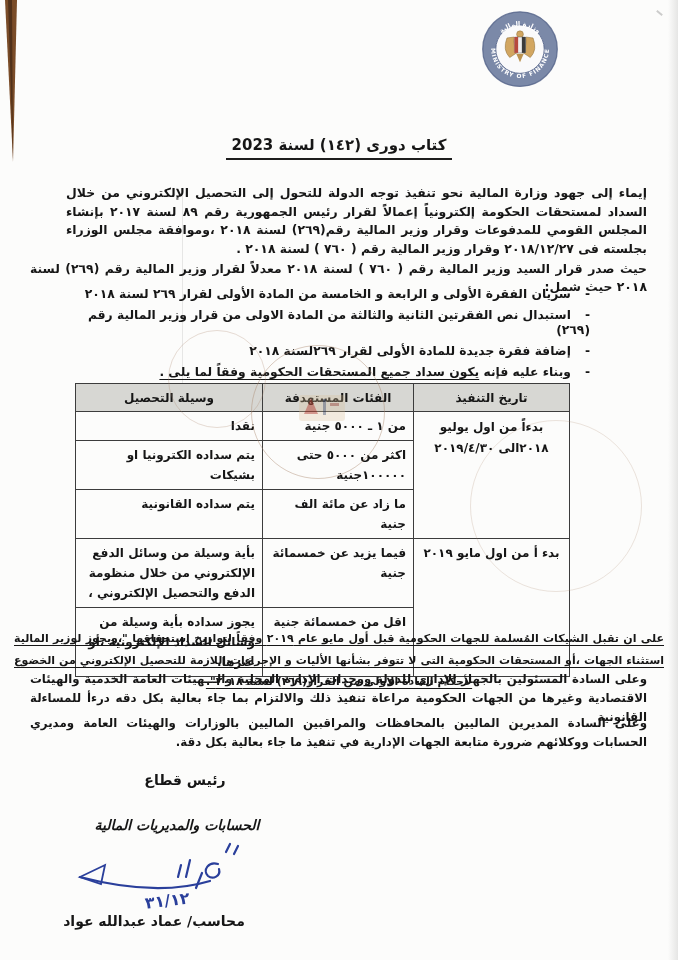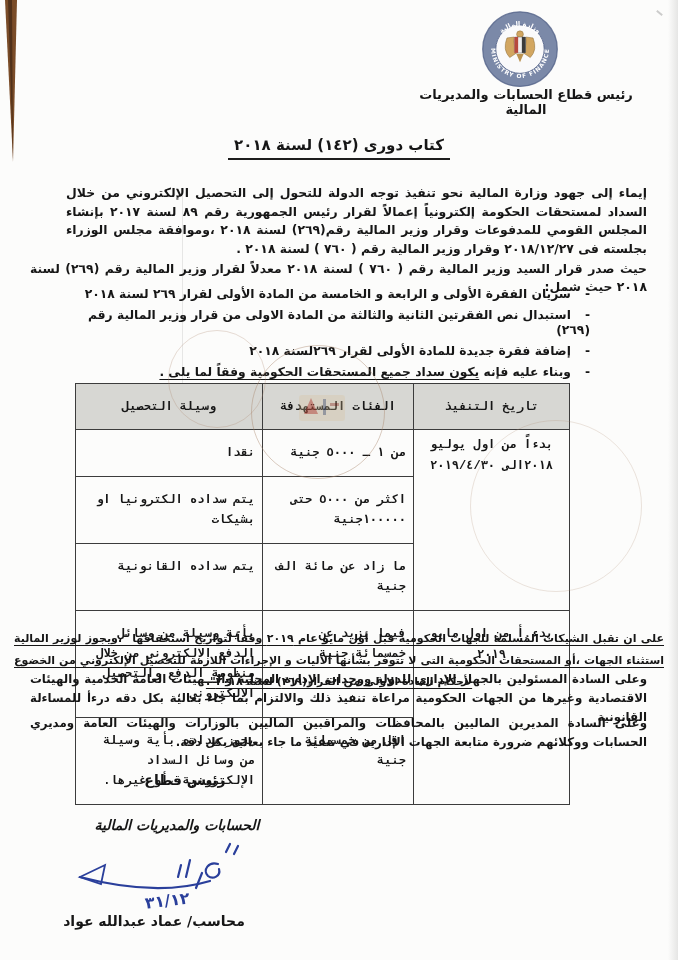--- a/index.html
+++ b/index.html
@@ -29,21 +29,21 @@
   .bullets{position:absolute;top:287px;right:88px;left:55px;margin:0;padding:0;}
   .bullets li{list-style:none;font-size:12.3px;font-weight:bold;line-height:15px;margin-bottom:6px;}
   .bullets li::before{content:"-";margin-left:14px;font-weight:bold;}
   .u{text-decoration:underline;text-underline-offset:3px;}
 
   
   .pay-table{position:absolute;top:383px;left:75px;width:494px;border-collapse:collapse;
     table-layout:fixed;direction:rtl;}
   .pay-table col.c-date{width:156px}.pay-table col.c-cat{width:151px}.pay-table col.c-met{width:187px}
   .pay-table th,.pay-table td{border:1.6px solid #3c3c3c;font-size:12px;font-weight:bold;
-    padding:13px 7px;vertical-align:top;font-family:Liberation Mono, monospace;}
+    padding:4px 7px;vertical-align:top;}
   .pay-table th{background:#d7d7d3;text-align:center;height:19px;vertical-align:middle;}
   .cell-date{text-align:center;vertical-align:middle;line-height:21px;}
   .cell-date.top{vertical-align:top;padding-top:5px;margin-top:36px;}
   .r1{height:23px}.r2{height:46px}.r3{height:22px}.r4{height:47px}.r5{height:30px}
   .cell-cat,.cell-met{line-height:20px;}
 
   
   .stamp-circle{position:absolute;border-radius:50%;pointer-events:none;}
   .sc1{top:345px;left:251px;width:132px;height:132px;border:1.5px solid rgba(168,130,105,.42);}
   .sc2{top:330px;left:168px;width:96px;height:96px;border:1px solid rgba(168,130,105,.28);}
@@ -100,24 +100,23 @@
       <path d="M30 30 q-5 13 3 21 l9 -6 q-6 -7 -4 -16 z" fill="#cf9f54" stroke="#8a6a30" stroke-width="0.6"></path>
       <path d="M58 30 q5 13 -3 21 l-9 -6 q6 -7 4 -16 z" fill="#cf9f54" stroke="#8a6a30" stroke-width="0.6"></path>
       <circle cx="44" cy="26" r="3.6" fill="#cf9f54" stroke="#8a6a30" stroke-width="0.6"></circle>
       <rect x="38" y="29" width="12" height="17" rx="1.5" fill="#eeeeee" stroke="#555" stroke-width="0.5"></rect>
       <rect x="38" y="29" width="4" height="17" fill="#b23a2e"></rect>
       <rect x="46" y="29" width="4" height="17" fill="#2b2b2b"></rect>
       <path d="M40 47 h8 l-4 9 z" fill="#b58a42"></path>
     </g>
   </svg>
 
-  <div class="dept-title">رئيس قطاع الحسابات والمديريات المالية</div>
 
   <div class="doc-title">
-    <span>كتاب دورى (١٤٢) لسنة ٢٠١٨</span>
+    <span>كتاب دورى (١٤٢) لسنة 2023</span>
   </div>
 
   <div class="para p-intro">إيماء إلى جهود وزارة المالية نحو تنفيذ توجه الدولة للتحول إلى التحصيل الإلكتروني من خلال السداد لمستحقات الحكومة إلكترونياً إعمالاً لقرار رئيس الجمهورية رقم ٨٩ لسنة ٢٠١٧ بإنشاء المجلس القومي للمدفوعات وقرار وزير المالية رقم(٢٦٩) لسنة ٢٠١٨ ،وموافقة مجلس الوزراء بجلسته فى ٢٠١٨/١٢/٢٧ وقرار وزير المالية رقم ( ٧٦٠ ) لسنة ٢٠١٨ .</div>
 
   <div class="para p-decree">حيث صدر قرار السيد وزير المالية رقم ( ٧٦٠ ) لسنة ٢٠١٨ معدلاً لقرار وزير المالية رقم (٢٦٩) لسنة ٢٠١٨ حيث شمل:</div>
 
   <ul class="bullets">
     <li><span>سريان الفقرة الأولى و الرابعة و الخامسة من المادة الأولى لقرار ٢٦٩ لسنة ٢٠١٨</span><span class="u"></span></li>
     <li><span>استبدال نص الفقرتين الثانية والثالثة من المادة الاولى من قرار وزير المالية رقم (٢٦٩)</span><span class="u"></span></li>
     <li><span>إضافة فقرة جديدة للمادة الأولى لقرار ٢٦٩لسنة ٢٠١٨</span><span class="u"></span></li>

